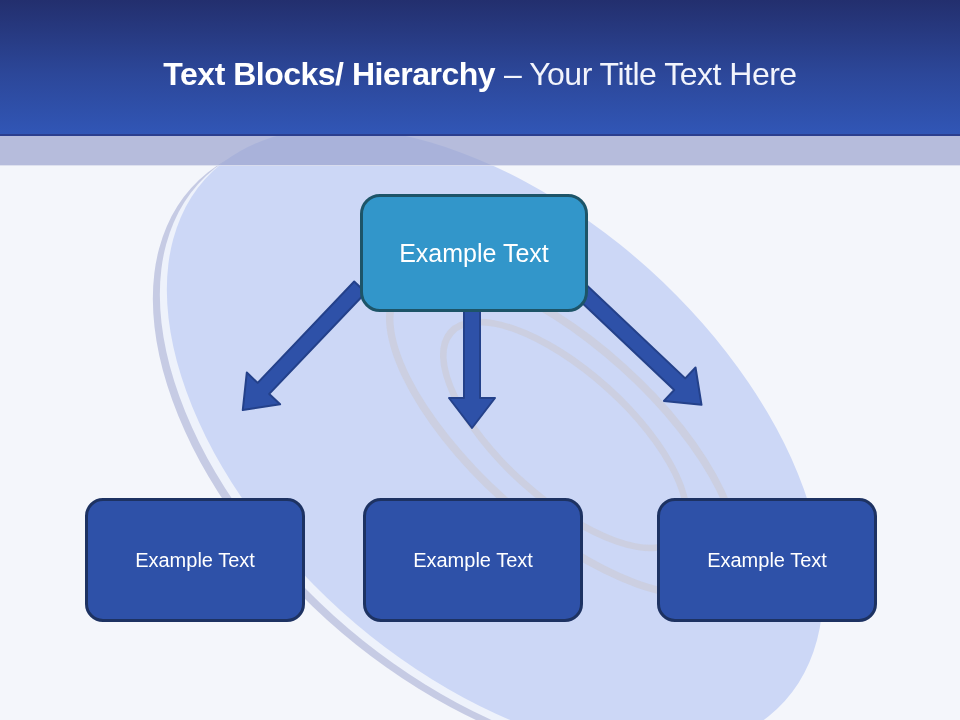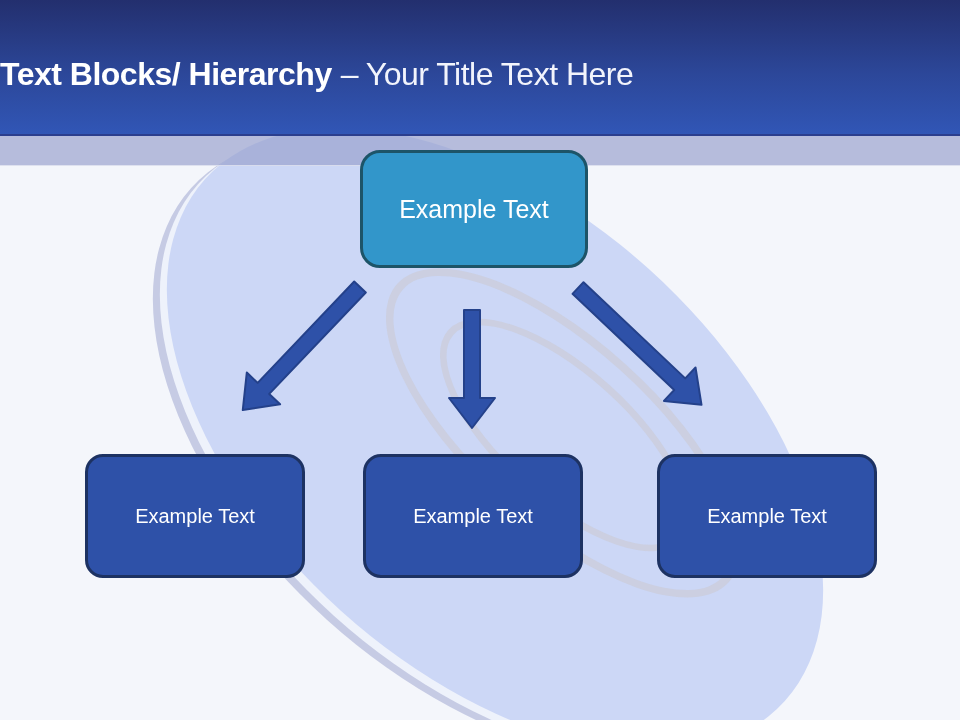--- a/index.html
+++ b/index.html
@@ -59,21 +59,21 @@
 
   
   .header{
     position:absolute;
     left:0;top:0;width:960px;height:136px;
     background:linear-gradient(180deg,#232f6e 0%,#2c4799 55%,#3156b6 100%);
     border-bottom:2px solid #2b3e8e;
     box-sizing:border-box;
     display:flex;
     align-items:center;
-    justify-content:flex-start;
+    justify-content:center;
     padding-top:14px;
     z-index:2;
   }
   .title{
     color:#ffffff;
     font-size:32px;
     letter-spacing:-0.5px;
     white-space:nowrap;
   }
   .title .t-bold{font-weight:700;}
@@ -89,20 +89,21 @@
   
   .node{
     position:absolute;
     box-sizing:border-box;
     display:flex;
     align-items:center;
     justify-content:center;
     color:#ffffff;
     text-align:center;
     z-index:4;
+    margin-top:44px;
   }
   .root-node{
     left:360px;top:150px;width:228px;height:118px;
     background:#3296ca;
     border:3px solid #1d5468;
     border-radius:20px;
     font-size:25px;
   }
   .child-node{
     top:454px;width:220px;height:124px;

